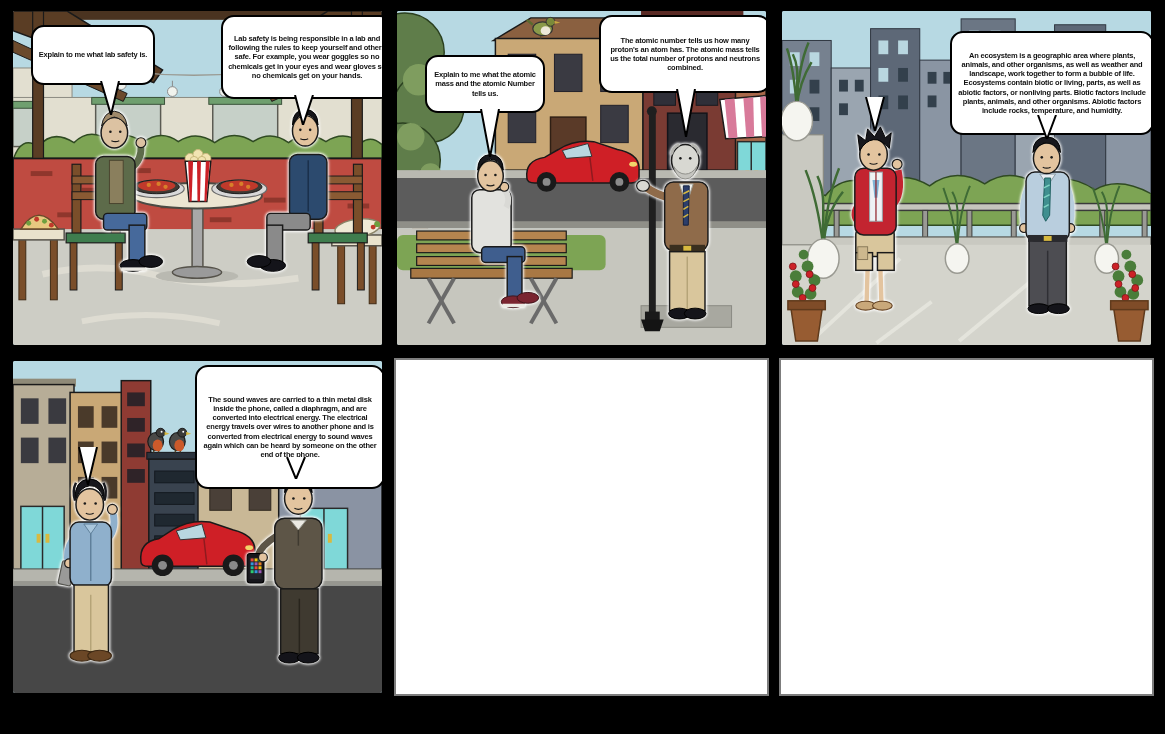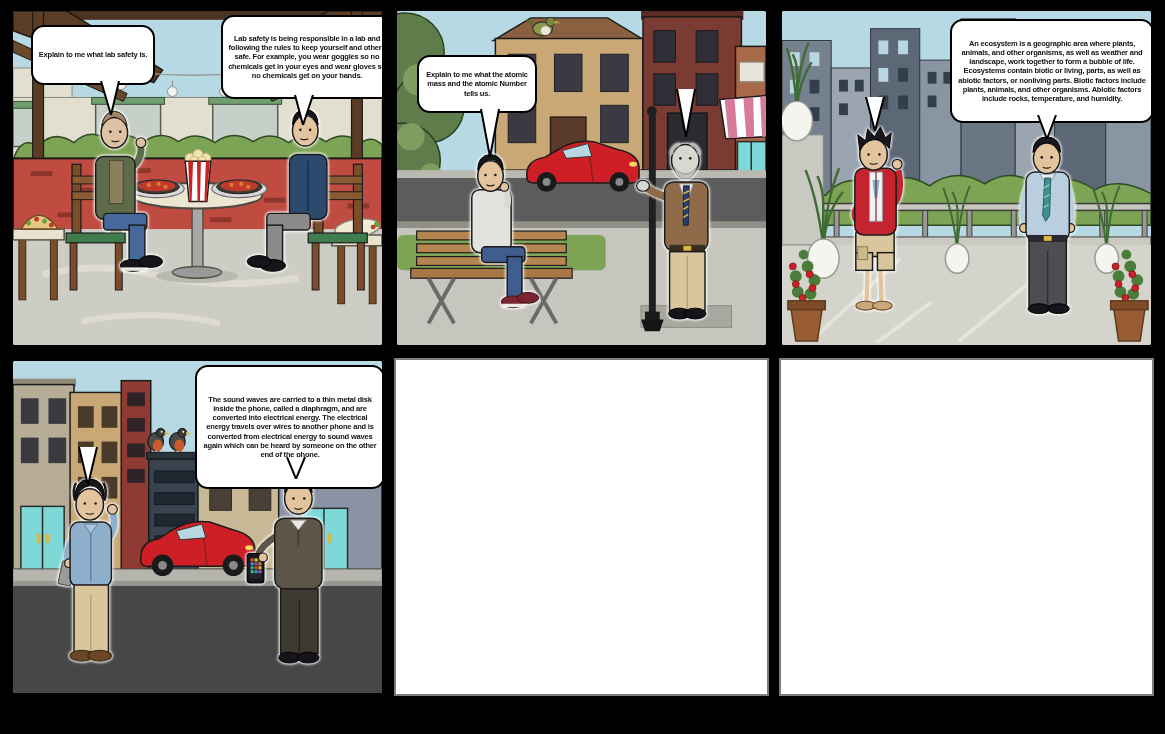--- a/index.html
+++ b/index.html
@@ -349,27 +349,30 @@
         <line x1="295" y1="250" x2="295" y2="305" stroke="#b5a478" stroke-width="1.5"></line>
         <ellipse cx="287" cy="308" rx="11" ry="5.5" fill="#14141a" stroke="#000" stroke-width="1"></ellipse>
         <ellipse cx="303" cy="308" rx="11" ry="5.5" fill="#14141a" stroke="#000" stroke-width="1"></ellipse>
         <ellipse cx="293" cy="152" rx="14" ry="16" fill="#d8d8d2" stroke="#1a1a1a" stroke-width="1.5"></ellipse>
         <path d="M279,146 Q280,138 287,136 M307,146 Q306,138 299,136" stroke="#b5b5b0" stroke-width="3" fill="none"></path>
         <path d="M281,158 Q284,171 293,171 Q302,171 305,158 Q300,166 293,166 Q286,166 281,158 Z" fill="#c5c5c0" stroke="#8f8f8a" stroke-width="1"></path>
         <circle cx="288" cy="150" r="1.3" fill="#1a1a1a"></circle>
           <circle cx="298" cy="150" r="1.3" fill="#1a1a1a"></circle>
       </g>
     </svg>
-    <div class="bubble" style="left:20px;top:44px;width:120px;height:58px;">
+    <div class="bubble" style="left:28px;top:44px;width:120px;height:58px;">
       <span>Explain to me what the atomic mass and the atomic Number tells us.</span>
     </div>
     <svg class="tail" style="left:80px;top:98px;" width="26" height="48" viewBox="0 0 26 48">
       <polygon points="4,0 22,0 13,48" fill="#fff"></polygon>
         <path d="M4,0 L13,48 L22,0" fill="none" stroke="#000" stroke-width="2"></path>
     </svg>
+    <div class="bubble" style="left:202px;top:4px;width:172px;height:78px;">
+      <span>The atomic number tells us how many proton's an atom has. The atomic mass tells us the total number of protons and neutrons combined.</span>
+    </div>
     <svg class="tail" style="left:276px;top:78px;" width="26" height="48" viewBox="0 0 26 48">
       <polygon points="4,0 22,0 13,48" fill="#fff"></polygon>
         <path d="M4,0 L13,48 L22,0" fill="none" stroke="#000" stroke-width="2"></path>
     </svg>
   </div>
 
   <div class="panel scene-panel" style="left:779px;top:8px;width:375px;height:340px;">
     <svg class="scene" viewBox="0 0 375 340" preserveAspectRatio="none">
       <rect x="0" y="0" width="375" height="120" fill="#b7d9e3"></rect>
 
@@ -577,21 +580,21 @@
         <path d="M269,128 Q267,120 271,114" stroke="#17171c" stroke-width="2" fill="none"></path>
         <circle cx="264" cy="149" r="1.3" fill="#1a1a1a"></circle>
           <circle cx="274" cy="149" r="1.3" fill="#1a1a1a"></circle>
         <path d="M265,159 Q269,161 273,159" stroke="#1a1a1a" stroke-width="1.2" fill="none"></path>
       </g>
     </svg>
     <svg class="tail" style="left:80px;top:86px;" width="26" height="34" viewBox="0 0 26 34">
       <polygon points="4,0 22,0 13,34" fill="#fff"></polygon>
         <path d="M4,0 L13,34 L22,0" fill="none" stroke="#000" stroke-width="2"></path>
     </svg>
-    <div class="bubble" style="left:168px;top:8px;width:204px;height:104px;">
+    <div class="bubble" style="left:168px;top:20px;width:204px;height:104px;">
       <span>An ecosystem is a geographic area where plants, animals, and other organisms, as well as weather and landscape, work together to form a bubble of life. Ecosystems contain biotic or living, parts, as well as abiotic factors, or nonliving parts. Biotic factors include plants, animals, and other organisms. Abiotic factors include rocks, temperature, and humidity.</span>
     </div>
     <svg class="tail" style="left:252px;top:104px;" width="26" height="24" viewBox="0 0 26 24">
       <polygon points="4,0 22,0 13,24" fill="#fff"></polygon>
         <path d="M4,0 L13,24 L22,0" fill="none" stroke="#000" stroke-width="2"></path>
     </svg>
   </div>
 
   <div class="panel scene-panel" style="left:10px;top:358px;width:375px;height:338px;">
     <svg class="scene" viewBox="0 0 375 338" preserveAspectRatio="none">

